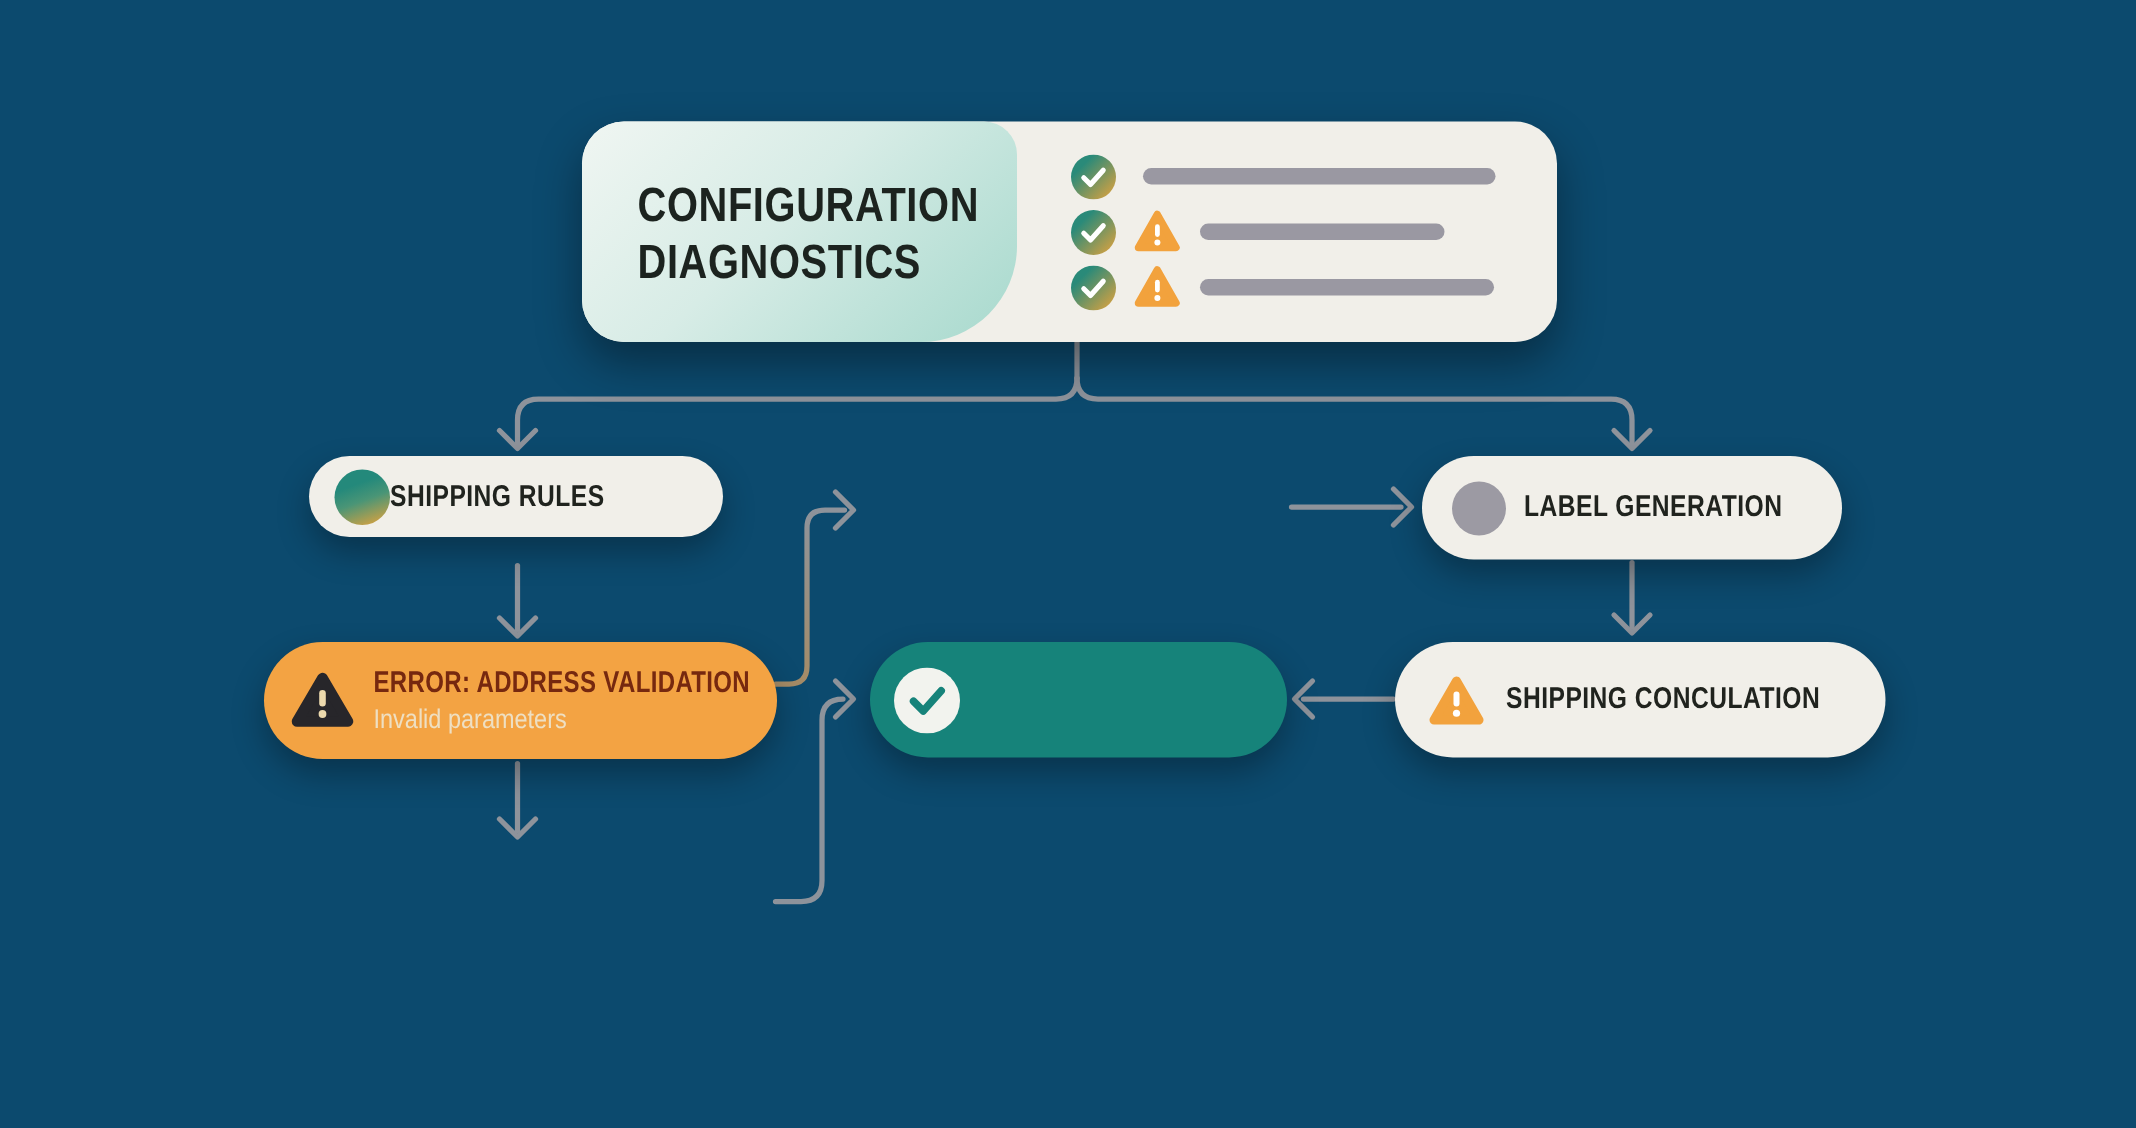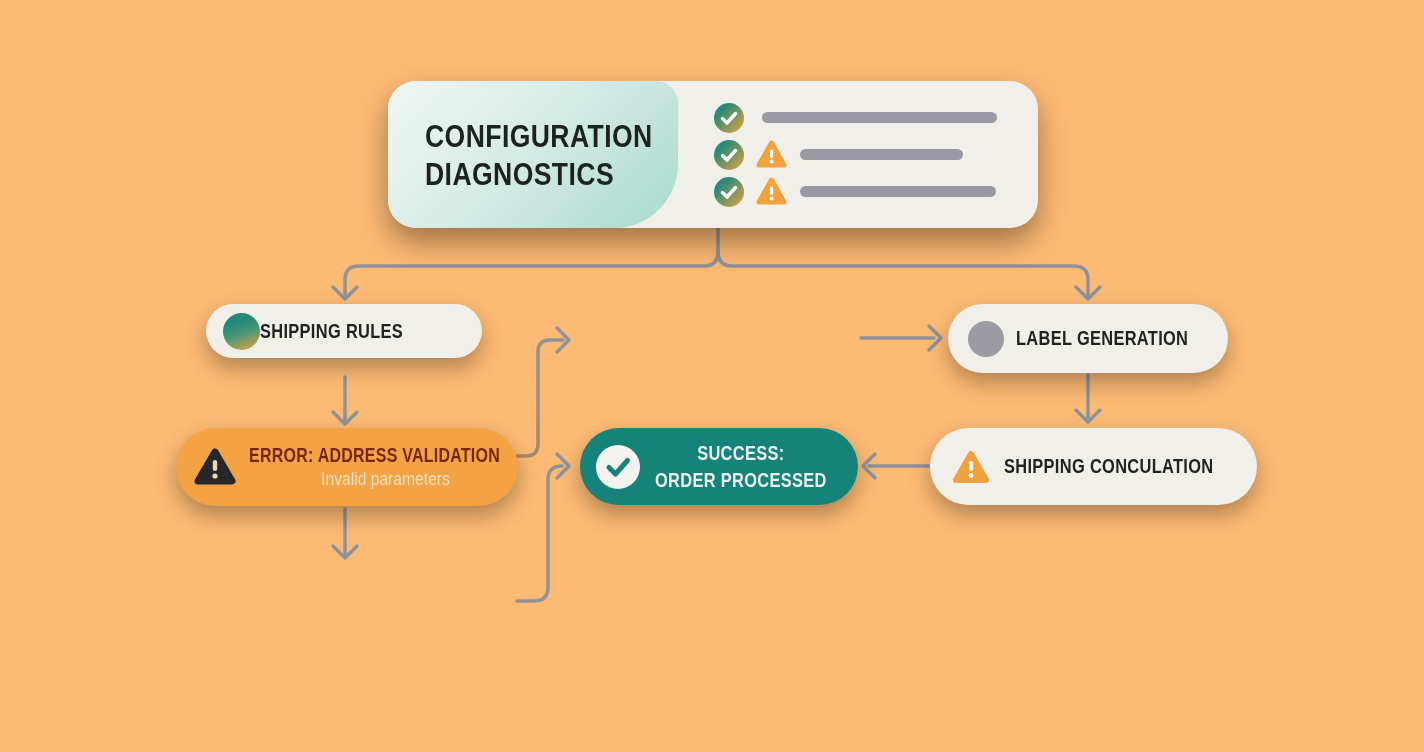--- a/index.html
+++ b/index.html
@@ -1,16 +1,16 @@
 <!DOCTYPE html>
 <html><head>
 <meta charset="utf-8">
 <style>
   html,body{margin:0;padding:0;background:#20242d;}
-  .canvas{position:relative;width:1424px;height:752px;background:#fdba74;overflow:hidden;
+  .canvas{position:relative;width:1424px;height:752px;background:#0c4a6e;overflow:hidden;
           font-family:"Liberation Sans","DejaVu Sans",sans-serif;}
   .connectors{position:absolute;left:0;top:0;width:1424px;height:752px;pointer-events:none;}
 
   
   .header-card{position:absolute;left:388px;top:81px;width:650px;height:147px;
                background:#f1efe9;border-radius:28px;box-shadow:0 14px 30px rgba(0,0,0,.38);}
   .header-grad{position:absolute;left:0;top:0;width:290px;height:147px;
                border-radius:28px 22px 64px 28px;
                background:linear-gradient(135deg,#f0f6f2 0%,#d7ece6 45%,#a7d9cd 100%);}
   .header-title{position:absolute;left:37px;top:50%;width:272px;
@@ -39,21 +39,21 @@
   .dot-gray{width:36px;height:36px;background:#9c9aa3;}
 
   #shipping-rules{left:206px;top:304px;width:276px;height:54px;padding-left:17px;box-sizing:border-box;}
   #carrier-api{left:577px;top:304px;width:281px;height:69px;padding-left:19px;gap:30px;box-sizing:border-box;}
   #label-generation{left:948px;top:304px;width:280px;height:69px;padding-left:19px;gap:12px;box-sizing:border-box;justify-content:center;}
   #error-address{left:176px;top:428px;width:342px;height:78px;padding-left:18px;gap:13px;box-sizing:border-box;}
   #success-node{left:580px;top:428px;width:278px;height:77px;padding-left:16px;gap:15px;box-sizing:border-box;}
   #shipping-conculation{left:930px;top:428px;width:327px;height:77px;padding-left:22px;gap:14px;box-sizing:border-box;}
   #error-rate{left:176px;top:564px;width:342px;height:78px;padding-left:18px;gap:13px;box-sizing:border-box;}
 
-  .stack{display:flex;flex-direction:column;justify-content:center;gap:3px;text-align:center;}
+  .stack{display:flex;flex-direction:column;justify-content:center;gap:3px;}
   .err-title{display:inline-block;transform:scaleX(0.8);transform-origin:0 50%;white-space:nowrap;
              font-size:20px;font-weight:bold;letter-spacing:.3px;color:#76280f;line-height:22px;}
   .err-sub{display:inline-block;transform:scaleX(0.87);transform-origin:0 50%;white-space:nowrap;
            font-size:18px;font-weight:400;color:#eedfc2;line-height:21px;}
   .succ-line{display:inline-block;transform:scaleX(0.82);transform-origin:0 50%;white-space:nowrap;
              font-size:20px;font-weight:bold;letter-spacing:.4px;color:#edf2ef;line-height:24px;}
   .icon{flex:0 0 auto;display:block;}
 </style>
 </head>
 <body>
@@ -176,24 +176,20 @@
       <span class="err-title">ERROR: ADDRESS VALIDATION</span>
       <span class="err-sub">Invalid parameters</span>
     </div>
   </div>
 
   <div class="pill pill-teal" id="success-node">
     <svg class="icon" width="44" height="44" viewBox="0 0 44 44">
       <circle cx="22" cy="22" r="22" fill="#f2f3ee"></circle>
       <path d="M13 22.5 L19.5 29 L31.5 15.5" stroke="#16837a" stroke-width="5" fill="none" stroke-linecap="round" stroke-linejoin="round"></path>
     </svg>
-    <div class="stack">
-      <span class="succ-line">SUCCESS:</span>
-      <span class="succ-line">ORDER PROCESSED</span>
-    </div>
   </div>
 
   <div class="pill pill-light" id="shipping-conculation">
     <svg class="icon" width="38" height="34" viewBox="0 0 38 34">
       <path d="M19 4 L34 30 L4 30 Z" fill="#f2a23d" stroke="#f2a23d" stroke-width="6" stroke-linejoin="round"></path>
       <rect x="17" y="11" width="4" height="10" rx="2" fill="#ffffff"></rect>
       <circle cx="19" cy="25.5" r="2.4" fill="#ffffff"></circle>
     </svg>
     <span class="node-label">SHIPPING CONCULATION</span>
   </div>

